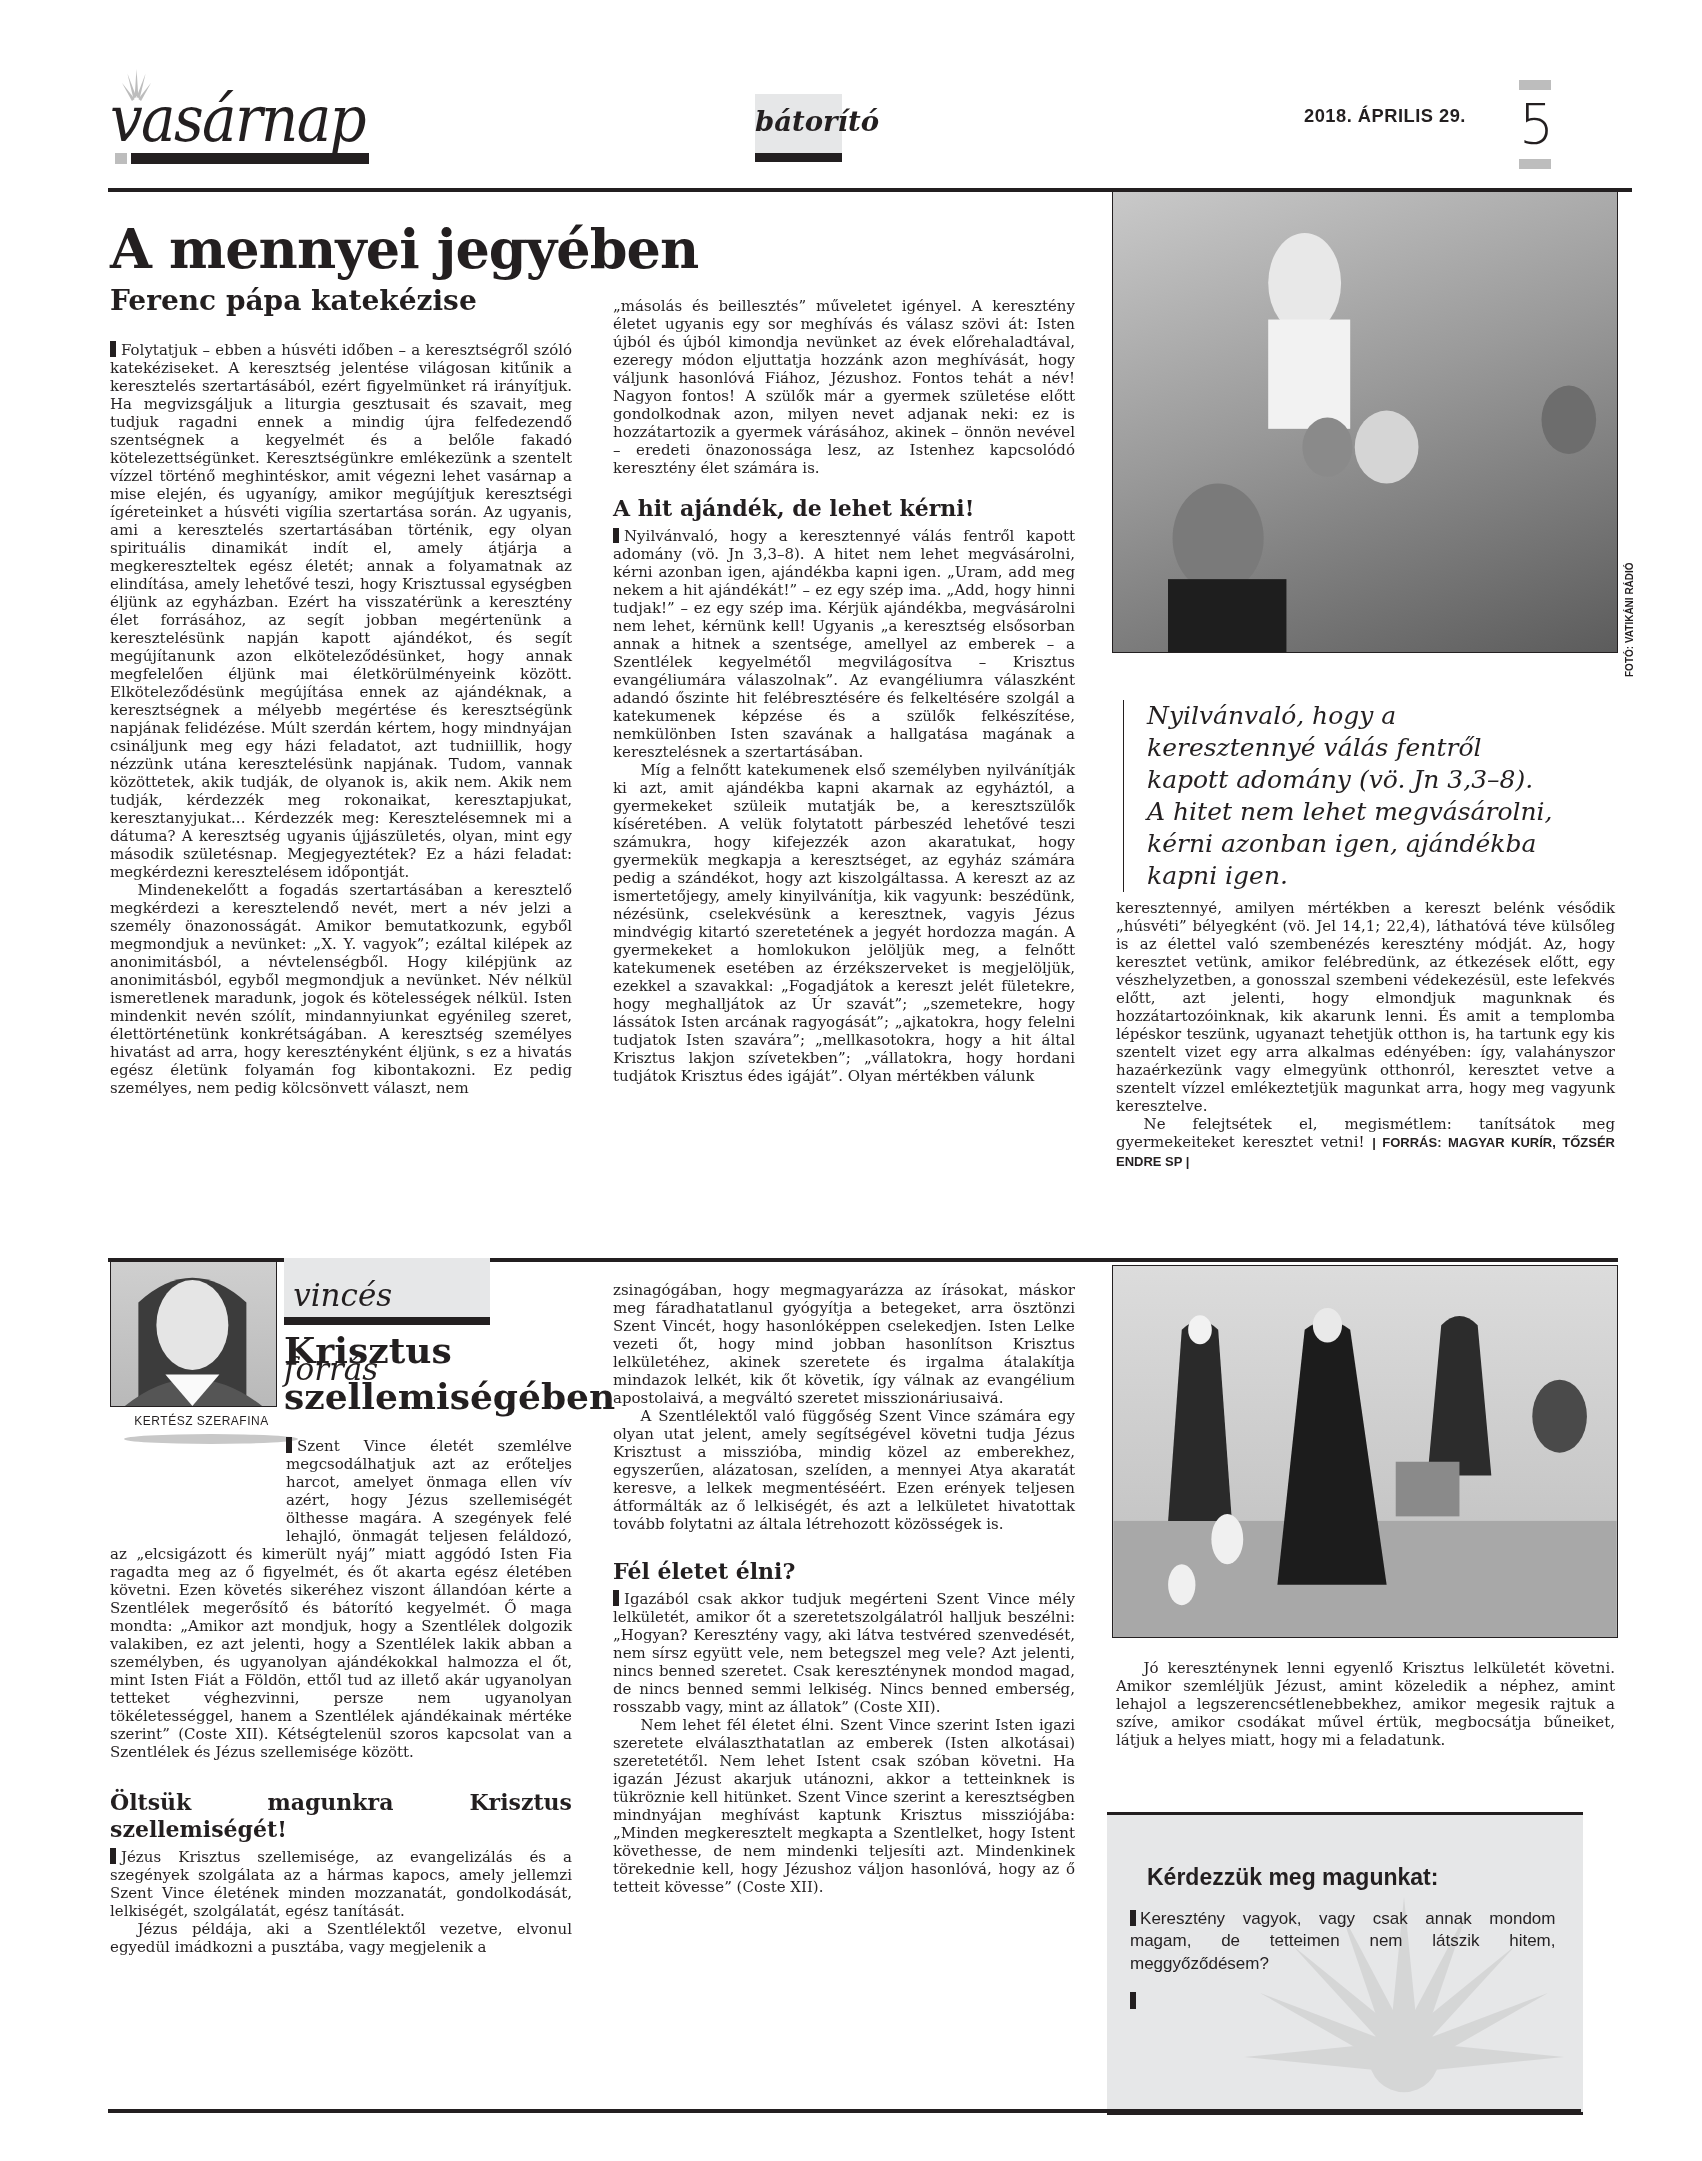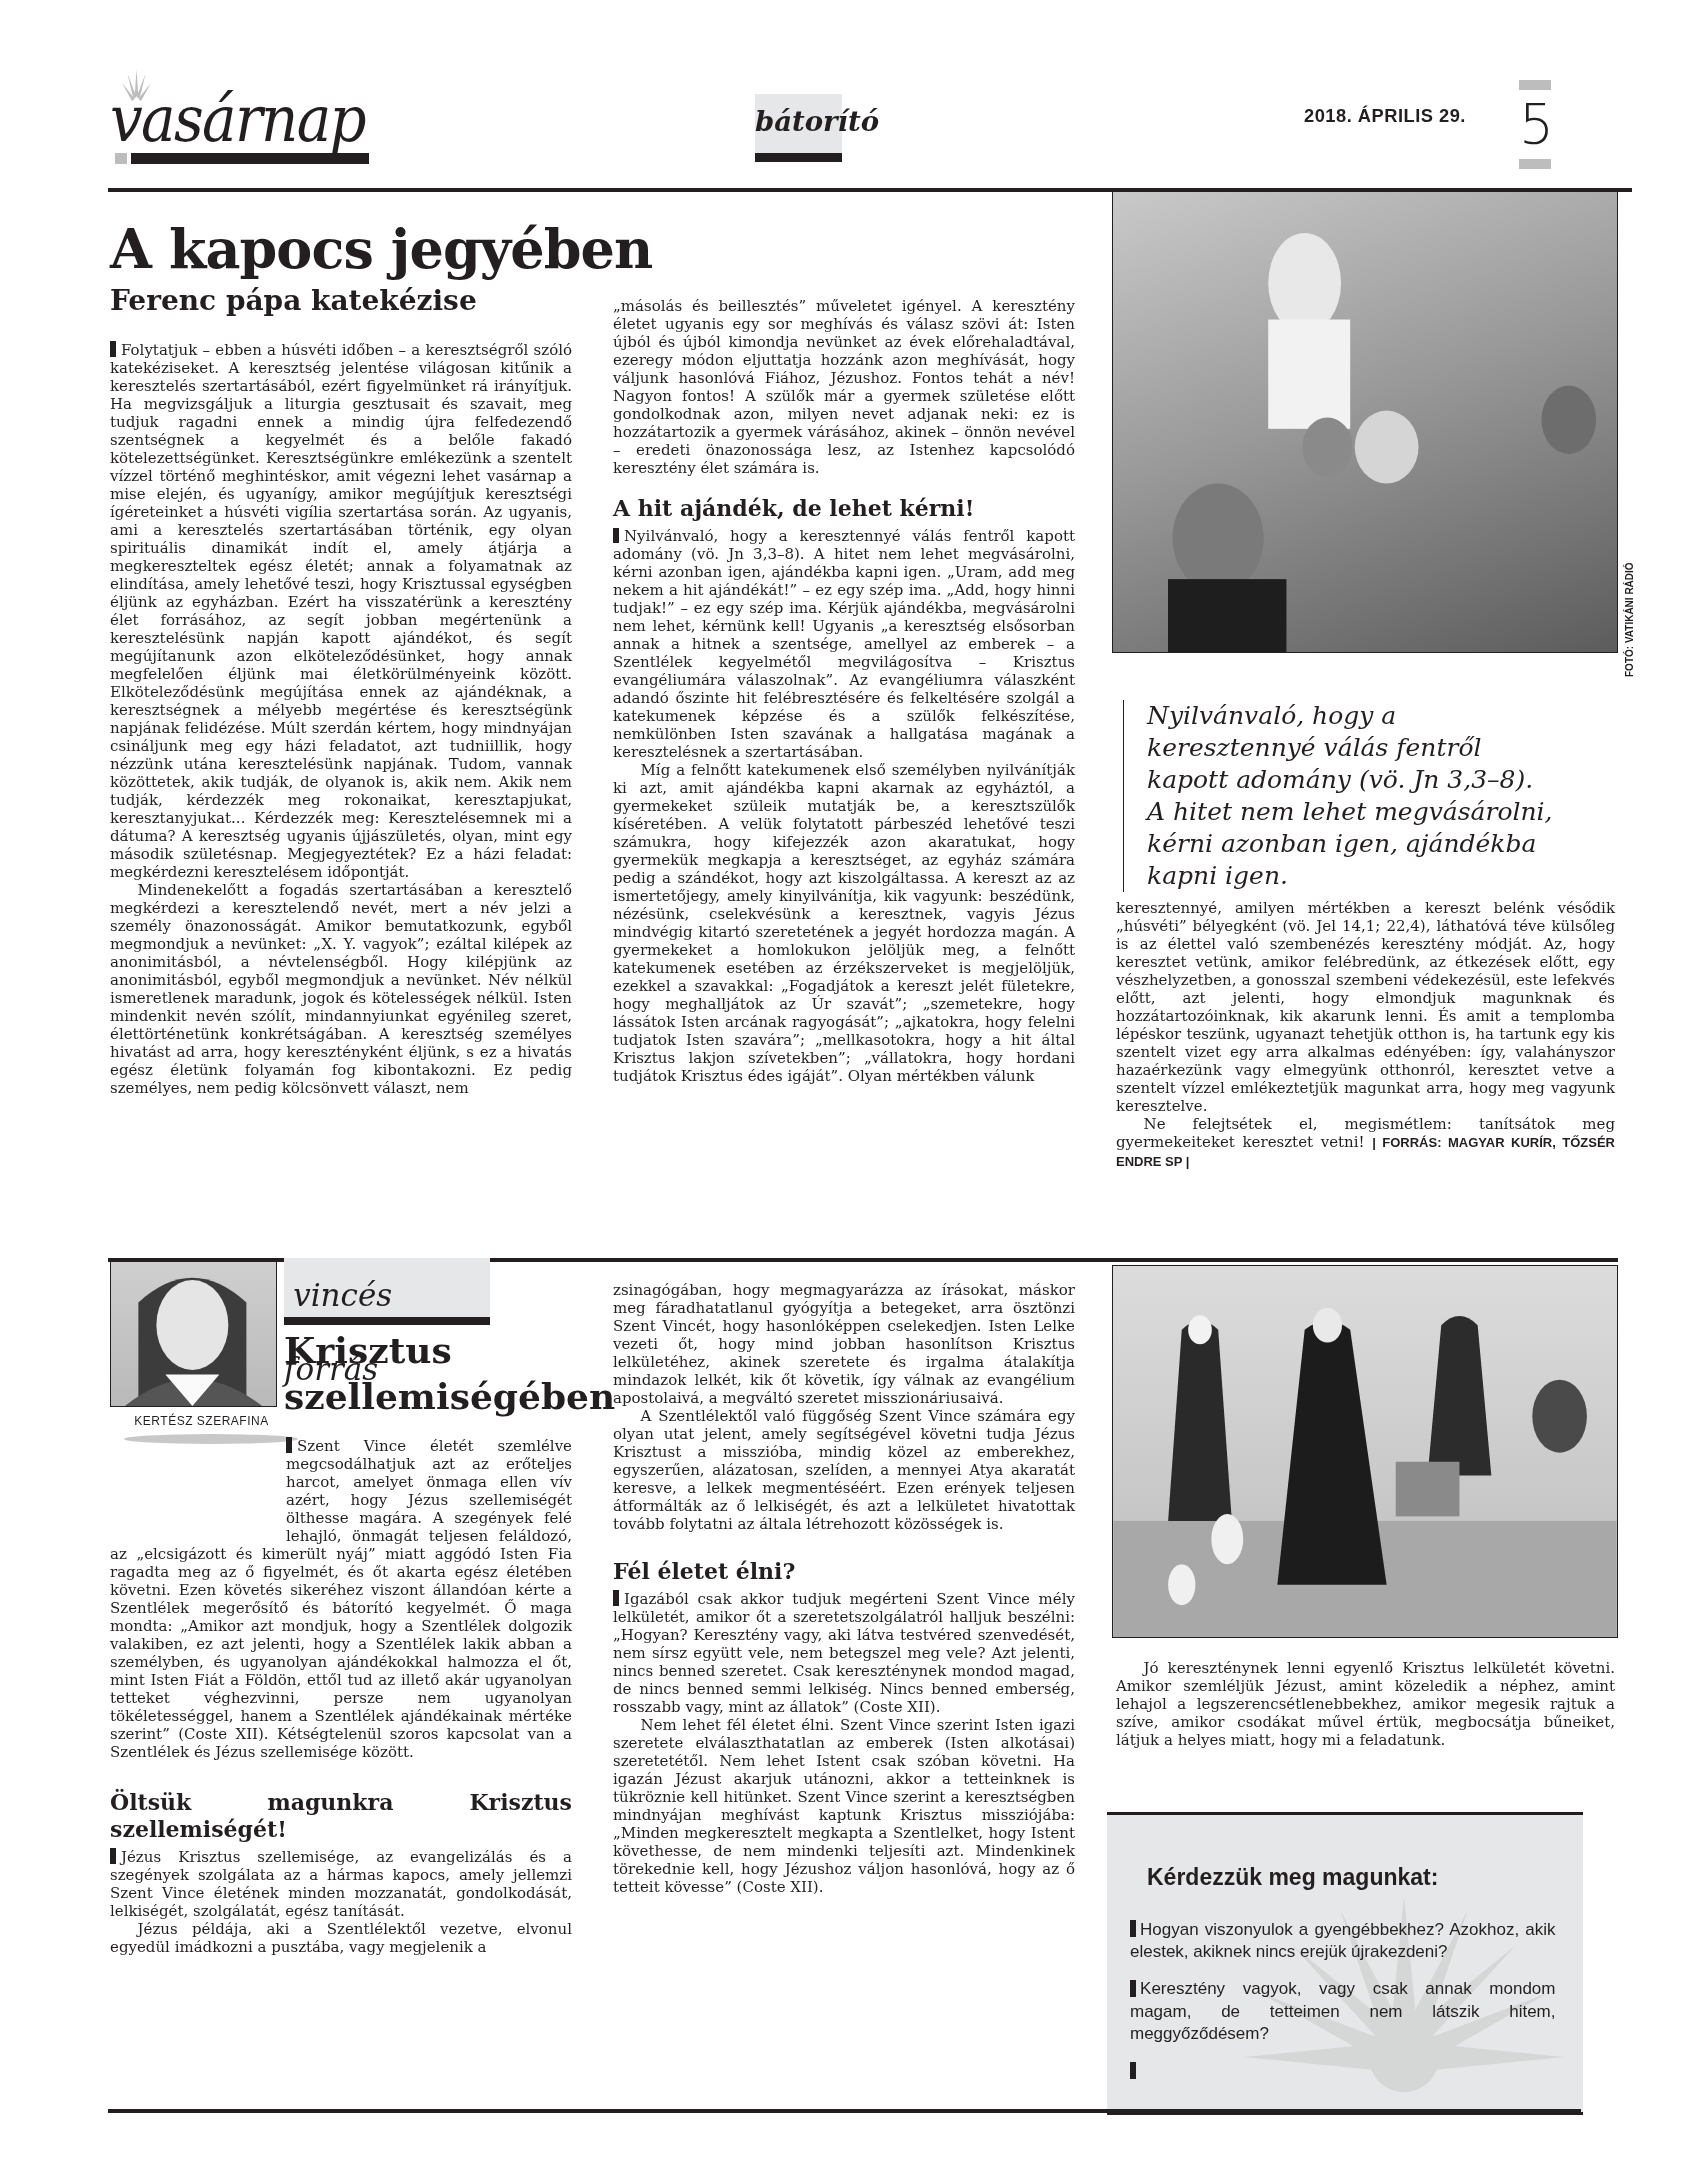--- a/index.html
+++ b/index.html
@@ -59,21 +59,21 @@
     <span>bátorító</span>
   </div>
 <div class="abs date">2018. ÁPRILIS 29.</div>
 <div class="abs pageno">
   <div class="g"></div>
   <div class="n">5</div>
   <div class="g"></div>
 </div>
 <div class="rule" style="left:108px;top:188px;width:1524px;height:3.7px;"></div>
 
-<h1 class="abs headline" style="margin:0">A kapocs jegyében</h1>
+<h1 class="abs headline" style="margin:0">A mennyei jegyében</h1>
 <h2 class="abs subhead" style="margin:0">Ferenc pápa katekézise</h2>
 
 <div class="col" style="left:110px;top:341px;width:462px;">
   <p><span class="sq"></span><span>Folytatjuk – ebben a húsvéti időben – a keresztségről szóló katekéziseket. A keresztség jelentése világosan kitűnik a keresztelés szertartásából, ezért figyelmünket rá irányítjuk. Ha megvizsgáljuk a liturgia gesztusait és szavait, meg tudjuk ragadni ennek a mindig újra felfedezendő szentségnek a kegyelmét és a belőle fakadó kötelezettségünket. Keresztségünkre emlékezünk a szentelt vízzel történő meghintéskor, amit végezni lehet vasárnap a mise elején, és ugyanígy, amikor megújítjuk keresztségi ígéreteinket a húsvéti vigília szertartása során. Az ugyanis, ami a keresztelés szertartásában történik, egy olyan spirituális dinamikát indít el, amely átjárja a megkereszteltek egész életét; annak a folyamatnak az elindítása, amely lehetővé teszi, hogy Krisztussal egységben éljünk az egyházban. Ezért ha visszatérünk a keresztény élet forrásához, az segít jobban megértenünk a keresztelésünk napján kapott ajándékot, és segít megújítanunk azon elköteleződésünket, hogy annak megfelelően éljünk mai életkörülményeink között. Elköteleződésünk megújítása ennek az ajándéknak, a keresztségnek a mélyebb megértése és keresztségünk napjának felidézése. Múlt szerdán kértem, hogy mindnyájan csináljunk meg egy házi feladatot, azt tudniillik, hogy nézzünk utána keresztelésünk napjának. Tudom, vannak közöttetek, akik tudják, de olyanok is, akik nem. Akik nem tudják, kérdezzék meg rokonaikat, keresztapjukat, keresztanyjukat... Kérdezzék meg: Keresztelésemnek mi a dátuma? A keresztség ugyanis újjászületés, olyan, mint egy második születésnap. Megjegyeztétek? Ez a házi feladat: megkérdezni keresztelésem időpontját.</span></p>
   <p class="ind">Mindenekelőtt a fogadás szertartásában a keresztelő megkérdezi a keresztelendő nevét, mert a név jelzi a személy önazonosságát. Amikor bemutatkozunk, egyből megmondjuk a nevünket: „X. Y. vagyok”; ezáltal kilépek az anonimitásból, a névtelenségből. Hogy kilépjünk az anonimitásból, egyből megmondjuk a nevünket. Név nélkül ismeretlenek maradunk, jogok és kötelességek nélkül. Isten mindenkit nevén szólít, mindannyiunkat egyénileg szeret, élettörténetünk konkrétságában. A keresztség személyes hivatást ad arra, hogy keresztényként éljünk, s ez a hivatás egész életünk folyamán fog kibontakozni. Ez pedig személyes, nem pedig kölcsönvett választ, nem</p>
 </div>
 
 <div class="col" style="left:613px;top:297px;width:462px;">
   <p>„másolás és beillesztés” műveletet igényel. A keresztény életet ugyanis egy sor meghívás és válasz szövi át: Isten újból és újból kimondja nevünket az évek előrehaladtával, ezeregy módon eljuttatja hozzánk azon meghívását, hogy váljunk hasonlóvá Fiához, Jézushoz. Fontos tehát a név! Nagyon fontos! A szülők már a gyermek születése előtt gondolkodnak azon, milyen nevet adjanak neki: ez is hozzátartozik a gyermek várásához, akinek – önnön nevével – eredeti önazonossága lesz, az Istenhez kapcsolódó keresztény élet számára is.</p>
   <div class="sechead">A hit ajándék, de lehet kérni!</div>
@@ -164,19 +164,18 @@
       <polygon points="100,0 20,8 20,-8"></polygon>
         <polygon points="-100,0 -20,-8 -20,8"></polygon>
       <polygon points="90,-40 20,0 16,-12"></polygon>
         <polygon points="-90,-40 -16,-12 -20,0"></polygon>
       <polygon points="40,-92 14,-16 2,-20"></polygon>
         <polygon points="-40,-92 -2,-20 -14,-16"></polygon>
       <circle r="22"></circle>
     </g>
   </svg>
   <h3 style="position:relative">Kérdezzük meg magunkat:</h3>
-  <div class="q" style="margin-top:27.5px"><span class="sq" style="display:inline-block;width:6.4px;height:16.5px;background:#231f20;margin-right:3.7px;vertical-align:-2.3px;"></span><span>Hogyan viszonyulok a gyengébbekhez? Azokhoz, akik elestek, akiknek nincs erejük újrakezdeni?</span></div>
   <div class="q"><span style="display:inline-block;width:6.4px;height:16.5px;background:#231f20;margin-right:3.7px;vertical-align:-2.3px;"></span><span>Keresztény vagyok, vagy csak annak mondom magam, de tetteimen nem látszik hitem, meggyőződésem?</span></div>
   <div class="q"><span style="display:inline-block;width:6.4px;height:16.5px;background:#231f20;margin-right:3.7px;vertical-align:-2.3px;"></span></div>
 </div>
 
 <div class="rule" style="left:108px;top:2109px;width:1473px;height:3.7px;"></div>
 
 
 </body></html>

